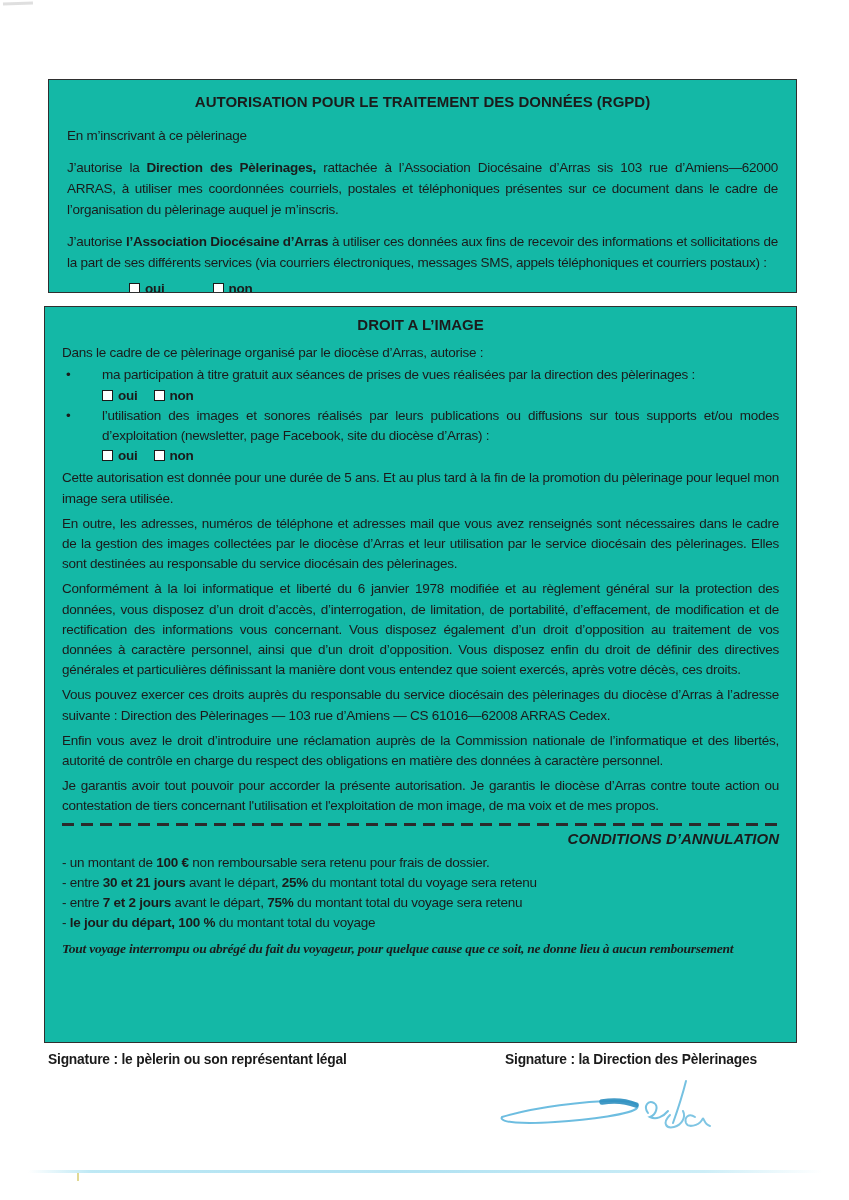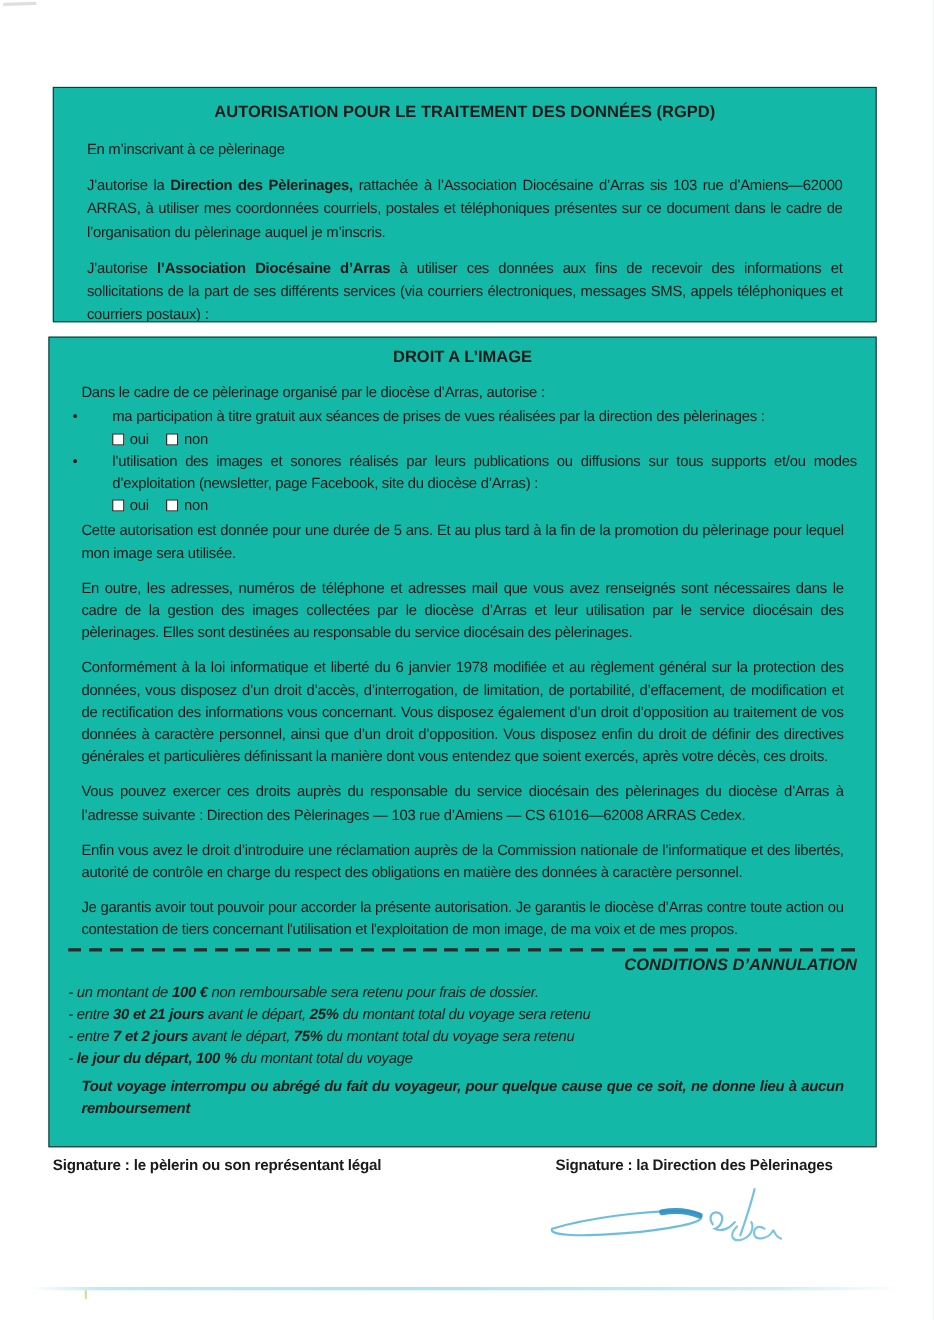--- a/index.html
+++ b/index.html
@@ -12,43 +12,43 @@
     position:absolute;border:1.5px solid #2f2f2f;background:#14b8a6;
     box-sizing:border-box;overflow:hidden;
     font-size:13.5px;letter-spacing:-0.25px;
   }
   #rgpd-box{left:48px;top:79px;width:749px;height:214px;padding:8px 18px 0;line-height:21px;}
   #image-box{left:44px;top:306px;width:753px;height:737px;padding:6px 17px 0;line-height:20.2px;}
   .box-title{font-weight:700;text-align:center;font-size:15px;letter-spacing:0;}
   #rgpd-box .box-title{margin:3px 0 13px;}
   #image-box .box-title{margin:2px 0 8px;}
   .sec-title{font-weight:700;text-align:right;font-size:15px;letter-spacing:0;margin:0 0 4px;font-style:italic;}
-  p{margin:12px;}
+  p{margin:0;}
   .jst{text-align:justify;}
   .mb11{margin-bottom:11px;}
   .mb5{margin-bottom:5px;}
   .mb2{margin-bottom:2px;}
   .mt2{margin-top:2px;}
   .b{font-weight:700;}
   .cb{
     display:inline-block;width:11px;height:11px;border:1.6px solid #1a1a1a;
     vertical-align:-1px;margin-right:5px;background:#fff;box-sizing:border-box;
   }
-  .cb-row{display:flex;}
+  .cb-row{display:flex;font-weight:bold;}
   #rgpd-cb-row{margin-left:62px;gap:48px;margin-top:2px;}
   .img-cb-row{margin-left:40px;gap:16px;}
   ul.blist{list-style:none;margin:0;padding:0;}
   ul.blist li{position:relative;padding-left:40px;}
   .bullet{position:absolute;left:4px;top:0;}
   .dashes{
     height:3px;margin:6px 0 3px;
     background:repeating-linear-gradient(90deg,#2b2b2b 0 12px,transparent 12px 19px);
   }
-  .cond-item{line-height:20.2px;font-style:italic;}
-  .note{font-weight:700;font-style:italic;margin-top:5px;}
+  .cond-item{line-height:20.2px;}
+  .note{font-weight:700;font-style:italic;margin-top:5px;font-family:Liberation Serif, serif;}
   .sig-label{position:absolute;font-weight:700;font-size:13.8px;letter-spacing:-0.2px;}
   #sig-left{left:48px;top:1052px;}
   #sig-right{left:505px;top:1052px;}
   #signature-svg{position:absolute;left:490px;top:1079px;}
   #cyan-line{
     position:absolute;left:28px;top:1170px;width:795px;height:3px;
     background:linear-gradient(90deg,rgba(120,210,235,0) 0%,rgba(110,205,232,0.45) 8%,rgba(95,195,228,0.5) 45%,rgba(110,205,232,0.35) 85%,rgba(120,210,235,0) 100%);
   }
   #yellow-tick{position:absolute;left:77px;top:1173px;width:2px;height:8px;background:#cdbf4e;opacity:.6;}
   #artifact-top{position:absolute;left:3px;top:2px;width:30px;height:3px;background:rgba(150,150,150,.3);transform:rotate(-2deg);}

